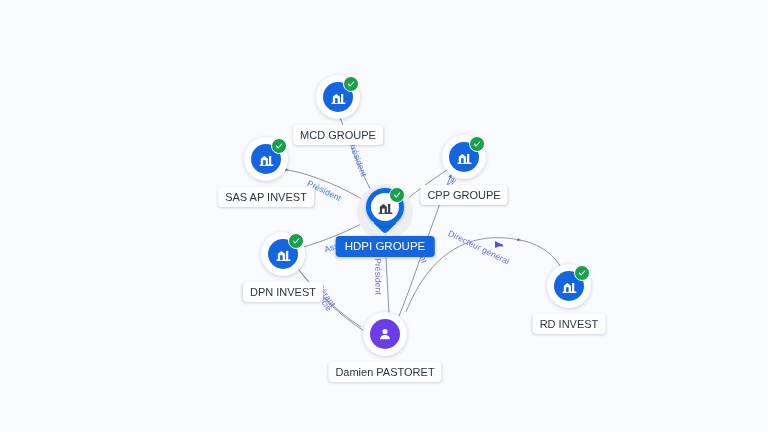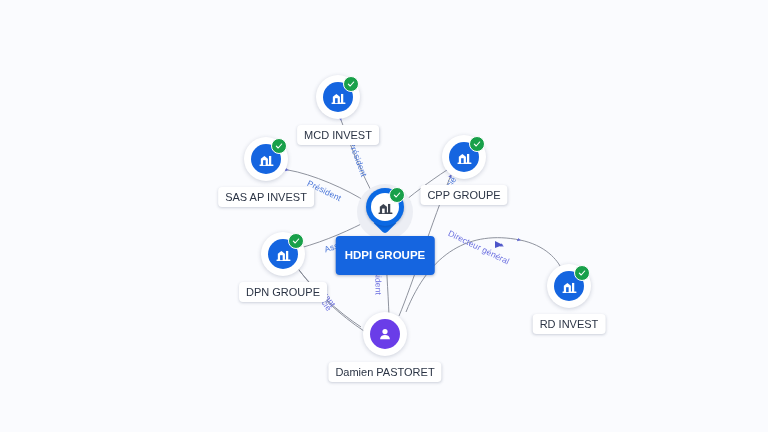--- a/index.html
+++ b/index.html
@@ -171,25 +171,24 @@
   .center-label {
     position: absolute;
     left: 50%;
     transform: translateX(-50%);
     top: 24px;
     white-space: nowrap;
     background: #1565e0;
     color: #ffffff;
     font-size: 11.5px;
     line-height: 15px;
-    padding: 12px 9px;
+    padding: 3px 9px;
     border-radius: 4px;
     box-shadow: 0 1px 3px rgba(20,40,90,0.3);
     z-index: 5;
-    font-weight: bold;
   }
 
   
   .edge-label {
     position: absolute;
     color: #6b6fe0;
     font-size: 8.5px;
     line-height: 10px;
     white-space: nowrap;
     letter-spacing: 0.1px;
@@ -262,21 +261,21 @@
           <rect x="15.5" y="7" width="3.2" height="13" fill="#fff"></rect>
           <rect x="7.2" y="13" width="3.6" height="7" fill="#1565e0"></rect>
         </svg>
       </div>
       <div class="check-badge">
         <svg width="8" height="8" viewBox="0 0 24 24" aria-hidden="true">
           <path d="M4 12.5 L9.5 18 L20 6" stroke="#fff" stroke-width="3.4" fill="none" stroke-linecap="round" stroke-linejoin="round"></path>
         </svg>
       </div>
     </div>
-    <div class="node-label">MCD INVEST</div>
+    <div class="node-label">MCD GROUPE</div>
   </div>
 
   <div class="node" style="left:266px; top:159px;">
     <div class="node-puck">
       <div class="icon-disc company">
         <svg width="17" height="17" viewBox="0 0 24 24" aria-hidden="true">
           <path d="M3 20h18" stroke="#fff" stroke-width="2" stroke-linecap="round" fill="none"></path>
           <path d="M4 20V11l5-4 5 4v9z" fill="#fff"></path>
           <rect x="15.5" y="7" width="3.2" height="13" fill="#fff"></rect>
           <rect x="7.2" y="13" width="3.6" height="7" fill="#1565e0"></rect>
@@ -319,21 +318,21 @@
           <rect x="15.5" y="7" width="3.2" height="13" fill="#fff"></rect>
           <rect x="7.2" y="13" width="3.6" height="7" fill="#1565e0"></rect>
         </svg>
       </div>
       <div class="check-badge">
         <svg width="8" height="8" viewBox="0 0 24 24" aria-hidden="true">
           <path d="M4 12.5 L9.5 18 L20 6" stroke="#fff" stroke-width="3.4" fill="none" stroke-linecap="round" stroke-linejoin="round"></path>
         </svg>
       </div>
     </div>
-    <div class="node-label">DPN GROUPE</div>
+    <div class="node-label">DPN INVEST</div>
   </div>
 
   <div class="node" style="left:569px; top:286px;">
     <div class="node-puck">
       <div class="icon-disc company">
         <svg width="17" height="17" viewBox="0 0 24 24" aria-hidden="true">
           <path d="M3 20h18" stroke="#fff" stroke-width="2" stroke-linecap="round" fill="none"></path>
           <path d="M4 20V11l5-4 5 4v9z" fill="#fff"></path>
           <rect x="15.5" y="7" width="3.2" height="13" fill="#fff"></rect>
           <rect x="7.2" y="13" width="3.6" height="7" fill="#1565e0"></rect>

